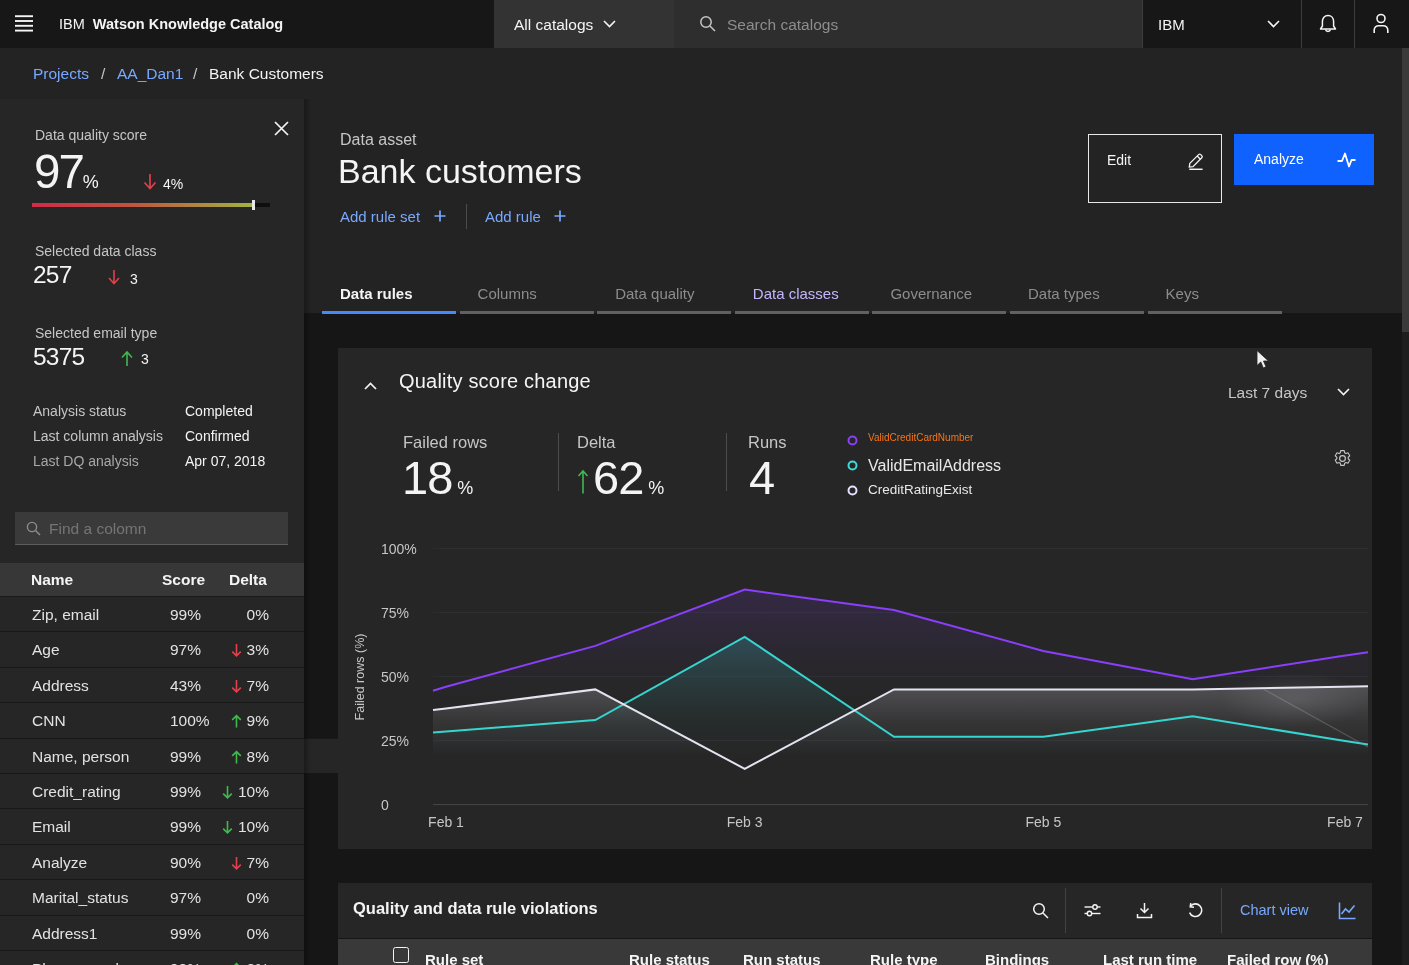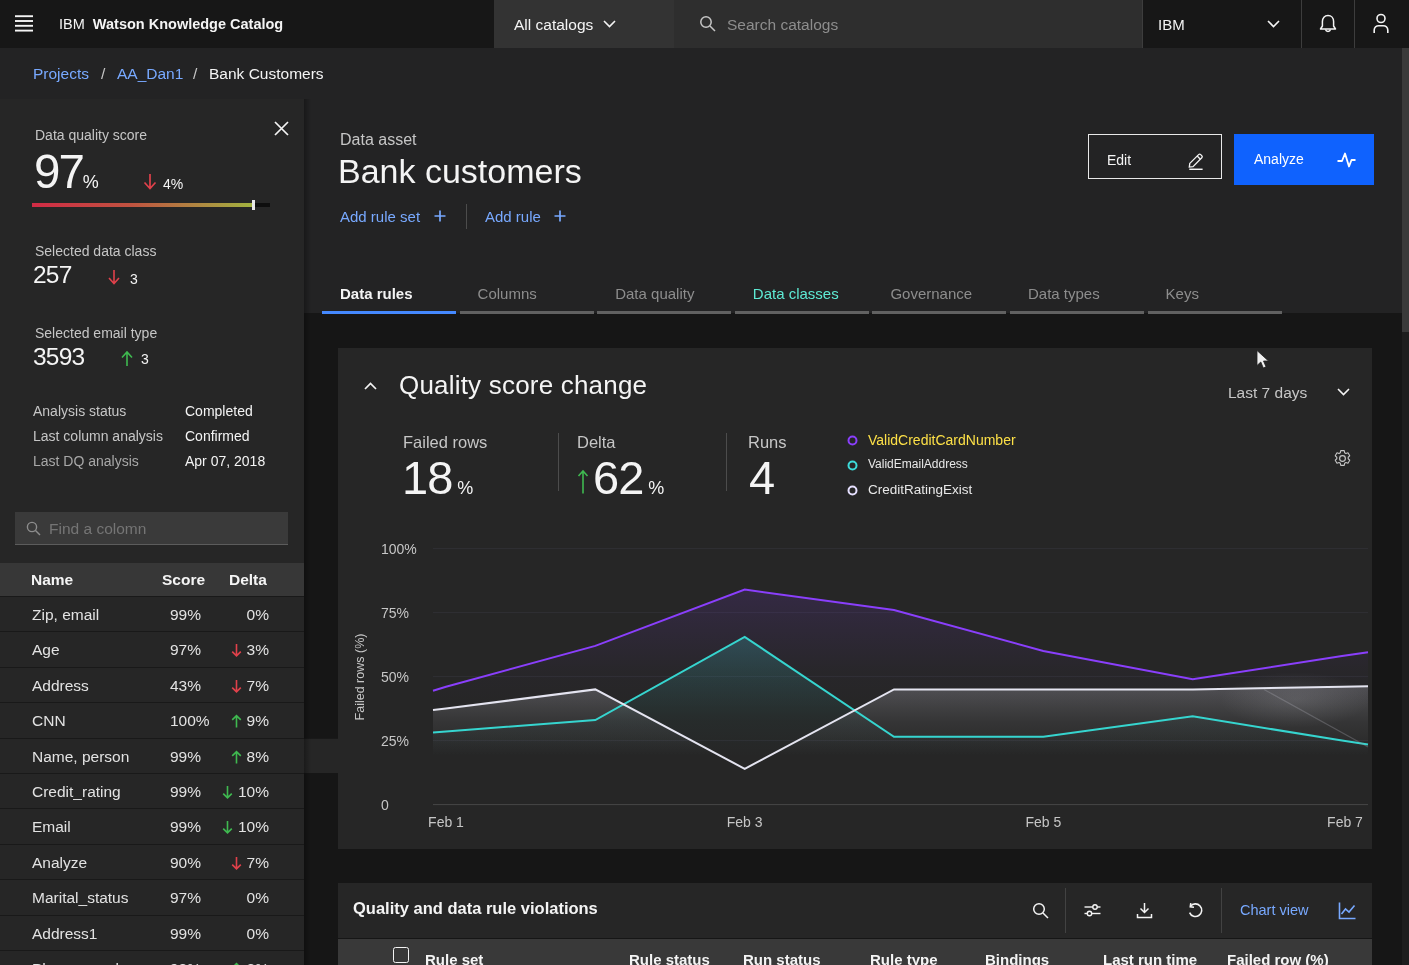--- a/index.html
+++ b/index.html
@@ -75,21 +75,21 @@
       <div class="abs" style="left:0;top:0;width:221px;height:4px;background:linear-gradient(90deg,#d12b45,#c05340 45%,#b08741 75%,#a2b33f 100%);"></div>
       <div class="abs" style="left:220px;top:-3px;width:3px;height:10px;background:#e8e8e8;"></div>
     </div>
     <div class="abs lbl" style="left:35px;top:144px;">Selected data class</div>
     <div class="abs wht" style="left:33px;top:162px;font-size:24.5px;font-weight:300;letter-spacing:-0.8px;">257</div>
     <svg class="abs" style="left:108px;top:170px;" width="12" height="17" viewBox="0 0 12 17">
       <path d="M6 1 L6 14 M1 9 L6 14.5 L11 9" fill="none" stroke="#e0414b" stroke-width="1.6"></path>
     </svg>
     <div class="abs wht" style="left:130px;top:172px;font-size:14px;">3</div>
     <div class="abs lbl" style="left:35px;top:226px;">Selected email type</div>
-    <div class="abs wht" style="left:33px;top:243.5px;font-size:24.5px;font-weight:300;letter-spacing:-0.8px;">3593</div>
+    <div class="abs wht" style="left:33px;top:243.5px;font-size:24.5px;font-weight:300;letter-spacing:-0.8px;">5375</div>
     <svg class="abs" style="left:121px;top:250.5px;" width="12" height="17" viewBox="0 0 12 17">
       <path d="M6 16 L6 2.5 M1 7.5 L6 2 L11 7.5" fill="none" stroke="#3fb950" stroke-width="1.6"></path>
     </svg>
     <div class="abs wht" style="left:141px;top:252px;font-size:14px;">3</div>
     <div class="abs lbl" style="left:33px;top:304px;">Analysis status</div>
     <div class="abs wht" style="left:185px;top:304px;font-size:14px;">Completed</div>
     <div class="abs lbl" style="left:33px;top:329px;">Last column analysis</div>
     <div class="abs wht" style="left:185px;top:329px;font-size:14px;">Confirmed</div>
     <div class="abs" style="left:33px;top:354px;font-size:14px;color:#a8a8a8;">Last DQ analysis</div>
     <div class="abs wht" style="left:185px;top:354px;font-size:14px;">Apr 07, 2018</div>
@@ -189,21 +189,21 @@
   <div class="abs blue" style="left:340px;top:208px;font-size:15px;">Add rule set</div>
   <svg class="abs" style="left:434px;top:210px;" width="12" height="12" viewBox="0 0 12 12">
     <path d="M6 0.5 L6 11.5 M0.5 6 L11.5 6" stroke="#78a9ff" stroke-width="1.7"></path>
   </svg>
   <div class="abs" style="left:466px;top:204px;width:1px;height:25px;background:#4c4c4c;"></div>
   <div class="abs blue" style="left:485px;top:208px;font-size:15px;">Add rule</div>
   <svg class="abs" style="left:554px;top:210px;" width="12" height="12" viewBox="0 0 12 12">
     <path d="M6 0.5 L6 11.5 M0.5 6 L11.5 6" stroke="#78a9ff" stroke-width="1.7"></path>
   </svg>
 
-  <div class="abs" style="left:1088px;top:134px;width:134px;height:45px;border:1.5px solid #e8e8e8;">
+  <div class="abs" style="left:1088px;top:134px;width:134px;height:69px;border:1.5px solid #e8e8e8;">
     <div class="abs wht" style="left:18px;top:17px;font-size:14px;">Edit</div>
     <svg class="abs" style="left:98px;top:16px;" width="18" height="19" viewBox="0 0 18 19">
       <path d="M2.8 12.4 L11.6 3.6 A1.5 1.5 0 0 1 13.7 3.6 L14.8 4.7 A1.5 1.5 0 0 1 14.8 6.8 L6 15.6 L2.3 16.1 Z" fill="none" stroke="#f4f4f4" stroke-width="1.3"></path>
       <line x1="10.2" y1="5" x2="13.4" y2="8.2" stroke="#f4f4f4" stroke-width="1.3"></line>
       <line x1="2.3" y1="18.3" x2="15.6" y2="18.3" stroke="#f4f4f4" stroke-width="1.5"></line>
     </svg>
   </div>
   <div class="abs" style="left:1234px;top:134px;width:140px;height:51px;background:#0f62fe;">
     <div class="abs" style="left:20px;top:17px;font-size:14px;color:#ffffff;">Analyze</div>
     <svg class="abs" style="left:103px;top:17px;" width="19" height="18" viewBox="0 0 19 18">
@@ -214,62 +214,62 @@
   <div class="abs" style="left:322px;top:283px;width:134px;height:31px;border-bottom:3px solid #4589ff;">
       <div class="abs" style="left:18px;top:2px;font-size:15px;font-weight:600;color:#f4f4f4;">Data rules</div>
     </div>
     <div class="abs" style="left:459.6px;top:283px;width:134px;height:31px;border-bottom:3px solid #616161;">
       <div class="abs" style="left:18px;top:2px;font-size:15px;color:#8d8d8d;">Columns</div>
     </div>
     <div class="abs" style="left:597.2px;top:283px;width:134px;height:31px;border-bottom:3px solid #616161;">
       <div class="abs" style="left:18px;top:2px;font-size:15px;color:#8d8d8d;">Data quality</div>
     </div>
     <div class="abs" style="left:734.8px;top:283px;width:134px;height:31px;border-bottom:3px solid #616161;">
-      <div class="abs" style="left:18px;top:2px;font-size:15px;color:#5eead4;">Data classes</div>
+      <div class="abs" style="left:18px;top:2px;font-size:15px;color:#c4b5fd;">Data classes</div>
     </div>
     <div class="abs" style="left:872.4px;top:283px;width:134px;height:31px;border-bottom:3px solid #616161;">
       <div class="abs" style="left:18px;top:2px;font-size:15px;color:#8d8d8d;">Governance</div>
     </div>
     <div class="abs" style="left:1010px;top:283px;width:134px;height:31px;border-bottom:3px solid #616161;">
       <div class="abs" style="left:18px;top:2px;font-size:15px;color:#8d8d8d;">Data types</div>
     </div>
     <div class="abs" style="left:1147.6px;top:283px;width:134px;height:31px;border-bottom:3px solid #616161;">
       <div class="abs" style="left:18px;top:2px;font-size:15px;color:#8d8d8d;">Keys</div>
     </div>
 
   <div class="abs" style="left:338px;top:348px;width:1034px;height:501px;background:#262626;"></div>
   <svg class="abs" style="left:364px;top:382px;" width="13" height="8" viewBox="0 0 13 8">
     <path d="M1 7 L6.5 1.5 L12 7" fill="none" stroke="#f4f4f4" stroke-width="1.7"></path>
   </svg>
-  <div class="abs wht" style="left:399px;top:370px;font-size:26px;font-weight:300;letter-spacing:0.2px;text-align:right;">Quality score change</div>
+  <div class="abs wht" style="left:399px;top:370px;font-size:20px;font-weight:300;letter-spacing:0.2px;text-align:right;">Quality score change</div>
   <div class="abs" style="left:1228px;top:384px;font-size:15.5px;color:#c6c6c6;">Last 7 days</div>
   <svg class="abs" style="left:1337px;top:388px;" width="13" height="8" viewBox="0 0 13 8">
     <path d="M1 1 L6.5 6.5 L12 1" fill="none" stroke="#f4f4f4" stroke-width="1.6"></path>
   </svg>
 
   <div class="abs" style="left:403px;top:433px;font-size:16.5px;color:#c6c6c6;">Failed rows</div>
   <div class="abs wht" style="left:402px;top:450px;font-size:47px;font-weight:300;letter-spacing:-1px;">18<span style="font-size:18px;font-weight:400;letter-spacing:0;"> %</span></div>
   <div class="abs" style="left:558px;top:433px;width:1px;height:58px;background:#4c4c4c;"></div>
   <div class="abs" style="left:577px;top:433px;font-size:16.5px;color:#c6c6c6;">Delta</div>
   <svg class="abs" style="left:577px;top:468px;" width="12" height="27" viewBox="0 0 12 26">
     <path d="M6 25 L6 3 M1.5 7.5 L6 2.5 L10.5 7.5" fill="none" stroke="#3fb950" stroke-width="1.6"></path>
   </svg>
   <div class="abs wht" style="left:593px;top:450px;font-size:47px;font-weight:300;letter-spacing:-1px;">62<span style="font-size:18px;font-weight:400;letter-spacing:0;"> %</span></div>
   <div class="abs" style="left:726px;top:433px;width:1px;height:58px;background:#4c4c4c;"></div>
   <div class="abs" style="left:748px;top:433px;font-size:16.5px;color:#c6c6c6;">Runs</div>
   <div class="abs wht" style="left:749px;top:450px;font-size:47px;font-weight:300;">4</div>
 
   <svg class="abs" style="left:847px;top:435px;" width="11" height="11" viewBox="0 0 11 11">
       <circle cx="5.5" cy="5.5" r="4" fill="none" stroke="#8a3ffc" stroke-width="2"></circle>
     </svg>
-    <div class="abs" style="left:868px;top:432px;font-size:14px;color:#fde047;">ValidCreditCardNumber</div>
+    <div class="abs" style="left:868px;top:432px;font-size:10px;color:#f97316;">ValidCreditCardNumber</div>
     <svg class="abs" style="left:847px;top:460.2px;" width="11" height="11" viewBox="0 0 11 11">
       <circle cx="5.5" cy="5.5" r="4" fill="none" stroke="#3ddbd9" stroke-width="2"></circle>
     </svg>
-    <div class="abs" style="left:868px;top:457.2px;font-size:12px;color:#e8e8e8;text-align:right;">ValidEmailAddress</div>
+    <div class="abs" style="left:868px;top:457.2px;font-size:16px;color:#e8e8e8;text-align:right;">ValidEmailAddress</div>
     <svg class="abs" style="left:847px;top:485.4px;" width="11" height="11" viewBox="0 0 11 11">
       <circle cx="5.5" cy="5.5" r="4" fill="none" stroke="#e6e0ff" stroke-width="2"></circle>
     </svg>
     <div class="abs" style="left:868px;top:482.4px;font-size:13.5px;color:#e8e8e8;">CreditRatingExist</div>
   <svg class="abs" style="left:1334px;top:450px;" width="17" height="17" viewBox="0 0 32 32">
     <path fill="none" stroke="#c6c6c6" stroke-width="2.2" stroke-linejoin="round" d="M19.5 3.1 L20.3 7.3 L22.9 8.8 L27 7.5 L30.5 13.5 L27.4 16.4 L27.4 19.4 L30.5 22.3 L27 28.3 L22.9 27 L20.3 28.5 L19.5 32.7 L12.5 32.7 L11.7 28.5 L9.1 27 L5 28.3 L1.5 22.3 L4.6 19.4 L4.6 16.4 L1.5 13.5 L5 7.5 L9.1 8.8 L11.7 7.3 L12.5 3.1 Z" transform="scale(0.94) translate(1,-1.9)"></path>
     <circle cx="16" cy="16" r="5.4" fill="none" stroke="#c6c6c6" stroke-width="2.2"></circle>
   </svg>
 
   <svg id="chart" class="abs" style="left:338px;top:535px;" width="1034" height="300" viewBox="0 0 1034 300">

